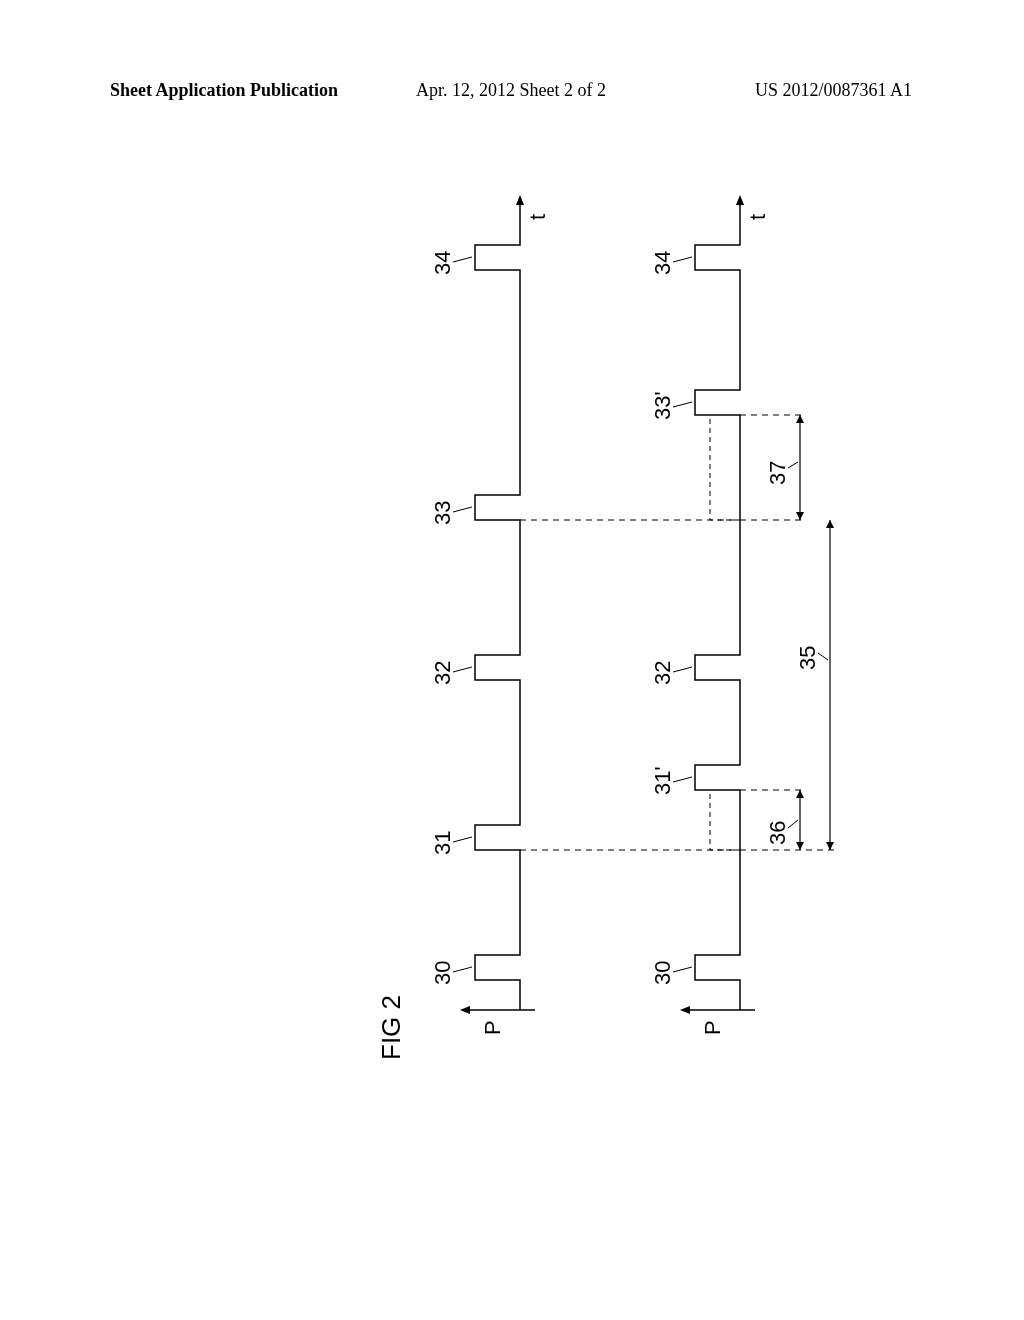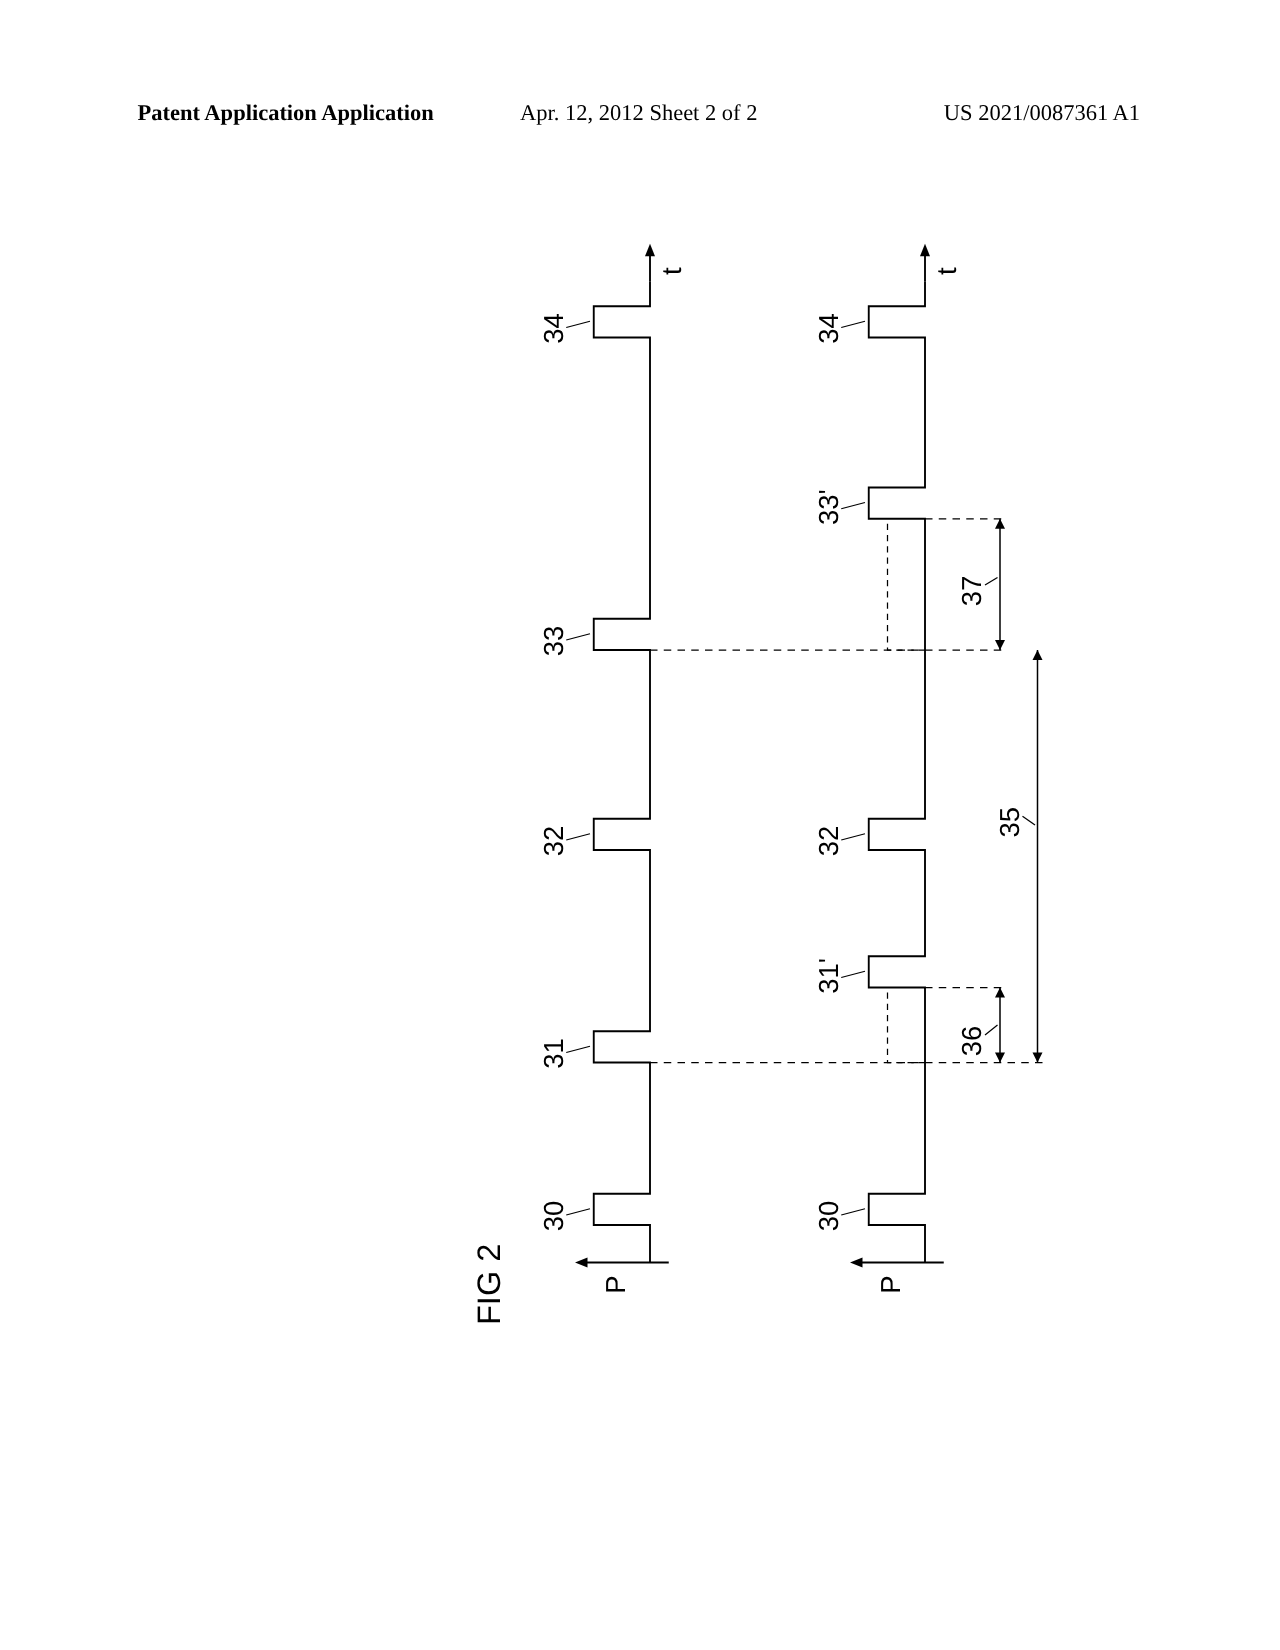--- a/index.html
+++ b/index.html
@@ -48,23 +48,23 @@
   }
   .fig-label {
     font-size: 26px;
     font-family: Arial, sans-serif;
   }
 </style>
 </head>
 <body>
 
 <div class="header">
-  <span class="header-left">Patent Application Application</span>
+  <span class="header-left">Sheet Application Publication</span>
   <span class="header-center">Apr. 12, 2012  Sheet 2 of 2</span>
-  <span class="header-right">US 2021/0087361 A1</span>
+  <span class="header-right">US 2012/0087361 A1</span>
 </div>
 
 <div class="figure-area">
 <svg viewBox="0 0 780 900">
 
   <g transform="translate(390,450) rotate(-90) translate(-450,-390)">
 
     <text x="20" y="260" class="fig-label">FIG 2</text>
 
     <g>

